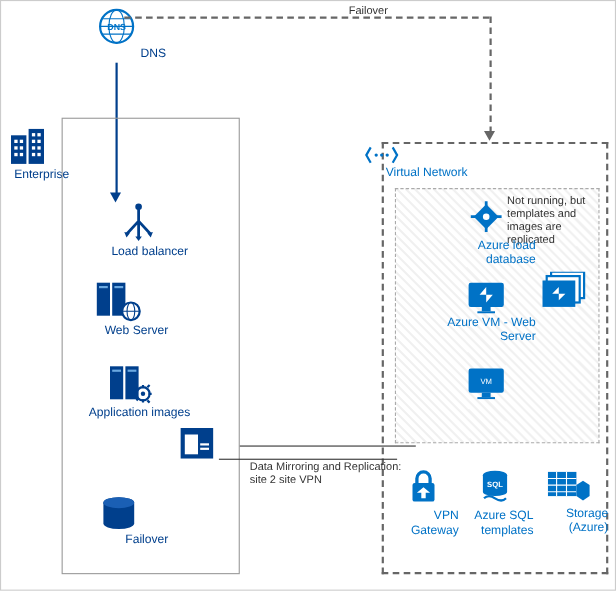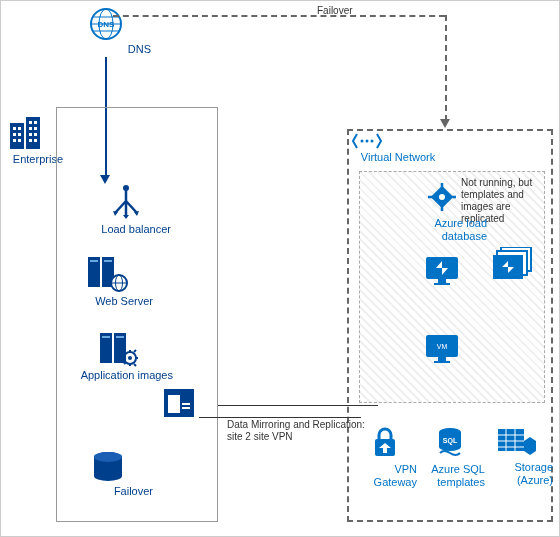--- a/index.html
+++ b/index.html
@@ -119,21 +119,21 @@
   <svg width="34" height="32" viewBox="0 0 34 32">
     <ellipse cx="17" cy="6" rx="14" ry="5" fill="#003f8c"></ellipse>
     <path d="M3 6 L3 25 A14 5 0 0 0 31 25 L31 6" fill="#003f8c"></path>
     <ellipse cx="17" cy="6" rx="14" ry="5" fill="#1a5fb4"></ellipse>
   </svg>
   <div class="lbl dark">Failover</div>
 </div>
 
 <div class="dashbox" style="left:346px;top:128px;width:206px;height:393px"></div>
 
-<div class="node blue" style="left:344px;top:130px;width:100px;text-align:center">
+<div class="node blue" style="left:324px;top:130px;width:100px;text-align:right">
   <svg width="32" height="20" viewBox="0 0 32 20" style="margin:0 0 0 6px">
     <path d="M6 3 L2 10 L6 17 M26 3 L30 10 L26 17" stroke="#0072c6" stroke-width="2" fill="none"></path>
     <circle cx="11" cy="10" r="1.5" fill="#0072c6"></circle>
       <circle cx="16" cy="10" r="1.5" fill="#0072c6"></circle>
       <circle cx="21" cy="10" r="1.5" fill="#0072c6"></circle>
   </svg>
   <div class="lbl blue" style="padding-left:6px">Virtual Network</div>
 </div>
 
 <div class="hatch" style="left:358px;top:170px;width:186px;height:232px"></div>
@@ -157,20 +157,21 @@
   </svg>
 </div>
 
 <div class="node blue" style="left:396px;top:254px">
   <svg width="36" height="30" viewBox="0 0 36 30">
     <rect x="2" y="2" width="32" height="22" rx="2" fill="#0072c6"></rect>
     <rect x="14" y="24" width="8" height="4" fill="#0072c6"></rect>
       <rect x="10" y="28" width="16" height="2" fill="#0072c6"></rect>
     <path d="M18 6 L12 13 L18 13 L18 20 L24 13 L18 13 Z" fill="#fff"></path>
   </svg>
+  <div class="lbl blue">Azure VM - Web Server</div>
 </div>
 
 <div class="node blue" style="left:396px;top:332px">
   <svg width="36" height="30" viewBox="0 0 36 30">
     <rect x="2" y="2" width="32" height="22" rx="2" fill="#0072c6"></rect>
     <rect x="14" y="24" width="8" height="4" fill="#0072c6"></rect>
       <rect x="10" y="28" width="16" height="2" fill="#0072c6"></rect>
     <text x="18" y="16" text-anchor="middle" font-size="7" fill="#fff">VM</text>
   </svg>
 </div>

